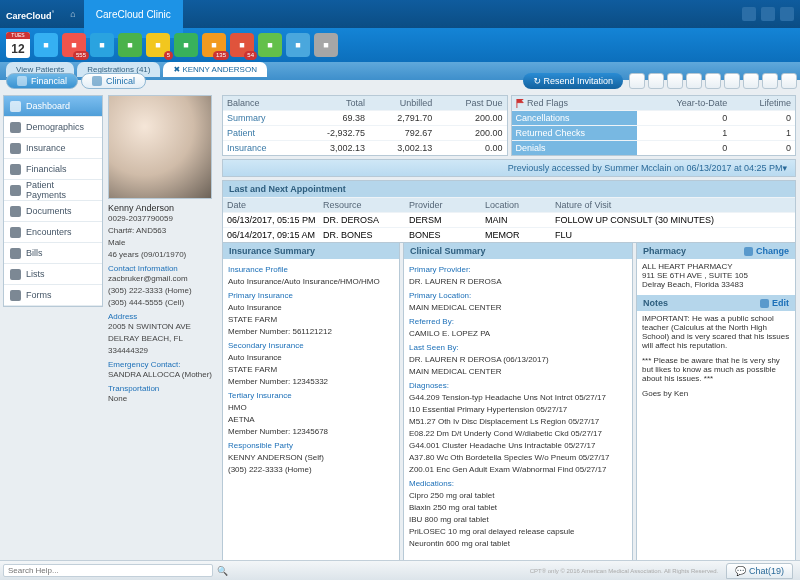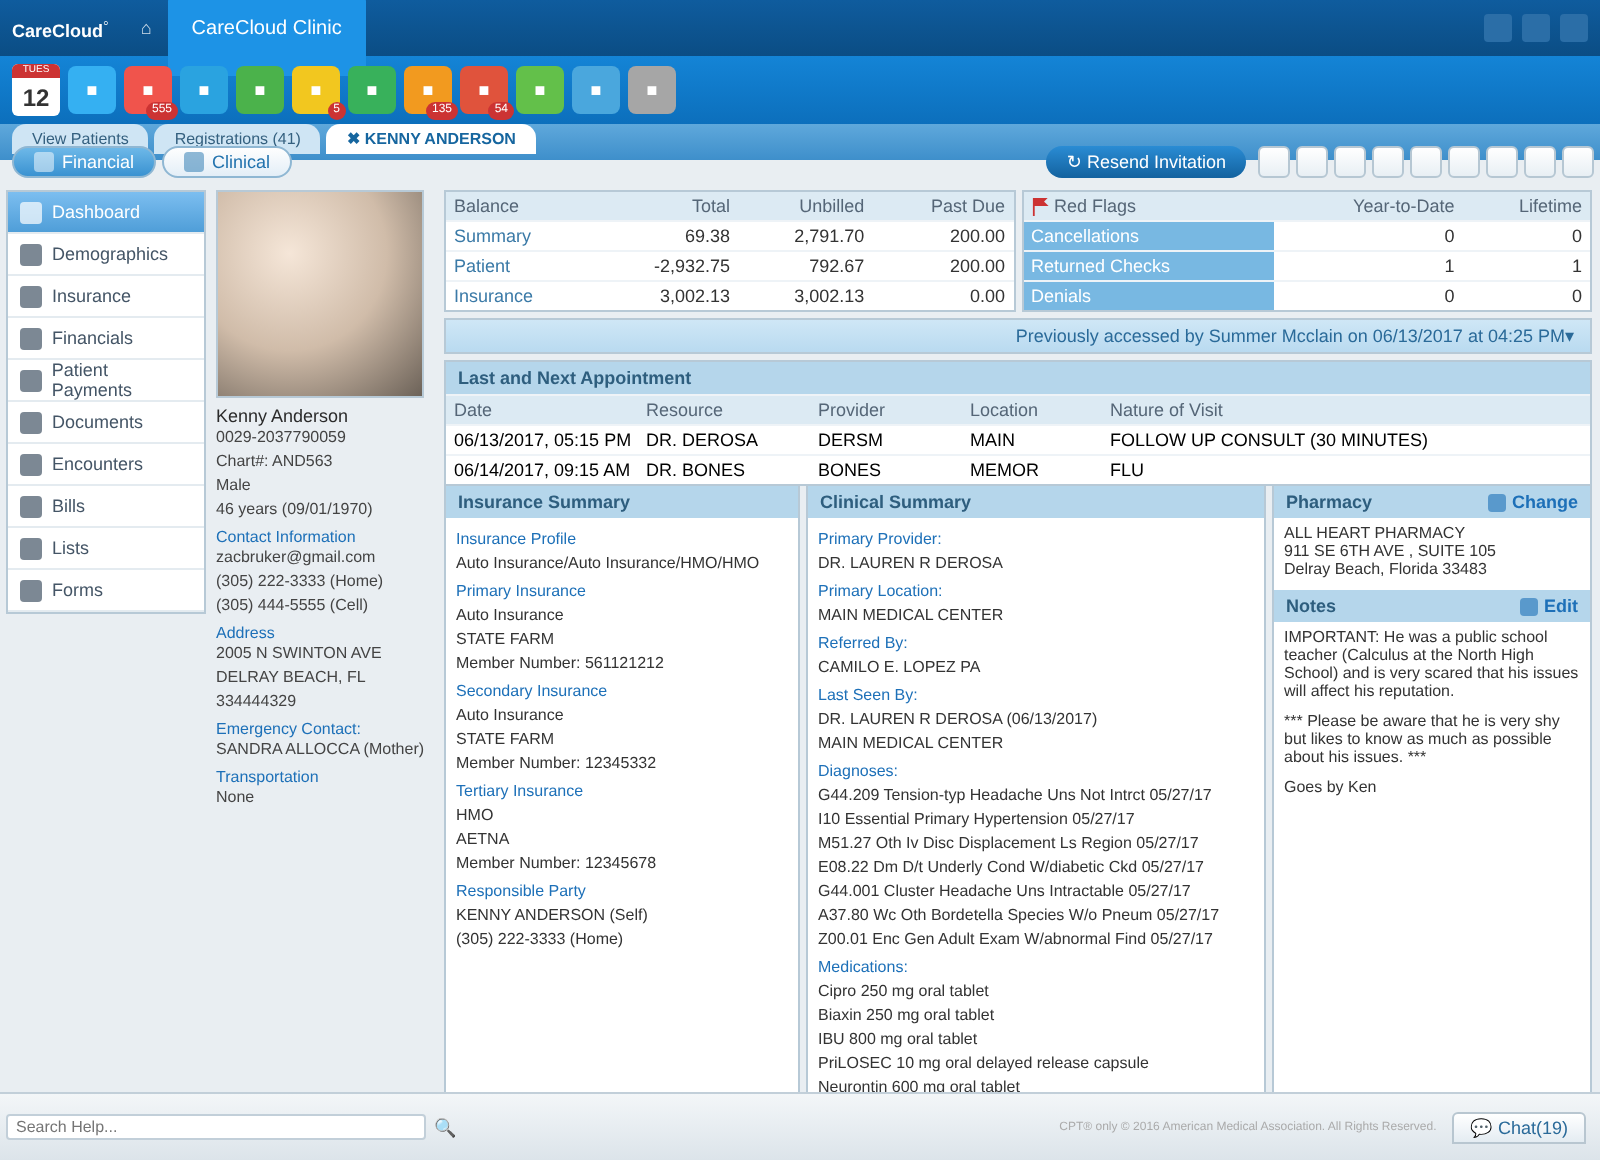--- a/index.html
+++ b/index.html
@@ -19,21 +19,21 @@
 #trow{height:34px;background:linear-gradient(#1484d6,#0c6fbc);display:flex;align-items:center;padding:0 6px}
 .cal{width:24px;height:26px;background:#fff;border-radius:3px;display:flex;flex-direction:column;overflow:hidden}
 .cal .d{background:#c33;color:#fff;font-size:5px;text-align:center;height:7px;line-height:7px}
 .cal .n{flex:1;display:flex;align-items:center;justify-content:center;font-size:12px;font-weight:bold;color:#333}
 .tb{width:24px;height:24px;border-radius:4px;margin-left:4px;position:relative;display:flex;align-items:center;justify-content:center;color:#fff;font-size:12px}
 .badge{position:absolute;bottom:-3px;right:-3px;background:#c33;color:#fff;border-radius:6px;padding:0 3px;font-size:6px;height:9px;line-height:9px}
 .clinic{margin-left:8px;color:#fff;background:#1d93e6;padding:18px 12px;border-radius:10px 10px 0 0;font-size:10px}
 
 #subtabs{height:18px;background:linear-gradient(#5fa8db,#3e8fcb);display:flex;align-items:flex-start;padding-left:6px}
 .stab{background:#cfe5f4;color:#34607f;border-radius:7px 7px 0 0;padding:3px 10px;margin-right:3px;font-size:8px}
-.stab.active{background:#fff;color:#16669f;font-weight:bold}
+.stab.active{background:#fff;color:#16669f;font-weight:normal}
 
 #main{position:absolute;top:70px;left:0;right:0;bottom:18px;overflow:hidden}
 
 #moderow{height:22px;display:flex;align-items:center;padding-left:6px}
 .mode{display:flex;align-items:center;border:1px solid #8fb7d3;border-radius:10px;padding:2px 10px;margin-right:3px;background:linear-gradient(#fefefe,#e3eef7);color:#2273ae}
 .mode.active{background:linear-gradient(#6db8e8,#3a92d1);color:#fff}
 .mode .mic{width:10px;height:10px;margin-right:4px;border-radius:2px;background:currentColor;opacity:.5}
 #moderow .sp{flex:1}
 .resend{background:linear-gradient(#2a8cd4,#13629f);color:#fff;border-radius:10px;padding:3px 10px;margin-right:6px;display:flex;align-items:center}
 .act{width:16px;height:16px;border:1px solid #b6c7d3;border-radius:3px;margin-right:3px;background:linear-gradient(#fff,#e8eff4)}
@@ -78,21 +78,21 @@
 #summ .col .phdr{flex:0 0 auto}
 #summ .col .body{flex:1;overflow:hidden;padding:3px 5px;line-height:12px}
 #summ .c1{flex:0 0 178px}#summ .c2{flex:1}#summ .c3{flex:0 0 160px}
 .lbl{color:var(--link);font-size:8px;margin-top:2px}
 .val{color:#333;font-size:8px}
 .shdr{display:flex;justify-content:space-between;align-items:center}
 .shdr .lk{color:var(--link);font-size:8px;display:flex;align-items:center;gap:3px}
 .shdr .lk .sic{width:9px;height:9px;background:var(--link);opacity:.6;border-radius:2px}
 #notes{margin-top:3px}
 
-#sbar{position:absolute;left:0;right:0;bottom:0;height:34px;background:linear-gradient(#f3f6f8,#dce4ea);border-top:1px solid #c2cfd9;display:flex;align-items:center;padding:0 3px}
+#sbar{position:absolute;left:0;right:0;bottom:0;height:20px;background:linear-gradient(#f3f6f8,#dce4ea);border-top:1px solid #c2cfd9;display:flex;align-items:center;padding:0 3px}
 #sbar input{border:1px solid #c2cfd9;height:13px;width:210px;padding:0 4px;font-size:8px;border-radius:2px}
 #sbar .mag{width:12px;margin-left:4px;color:#666}
 #sbar .sp{flex:1}
 .chat{background:linear-gradient(#fff,#e4ecf2);border:1px solid #b8c6d0;border-radius:3px 3px 0 0;padding:2px 8px;color:#2a6a99;margin-right:4px}
 .copy{color:#aaa;font-size:6px;margin-right:8px}
 .flagic{width:9px;height:9px;display:inline-block;vertical-align:middle}
 .flagic svg{width:9px;height:9px}
 </style>
 </head>
 <body>

